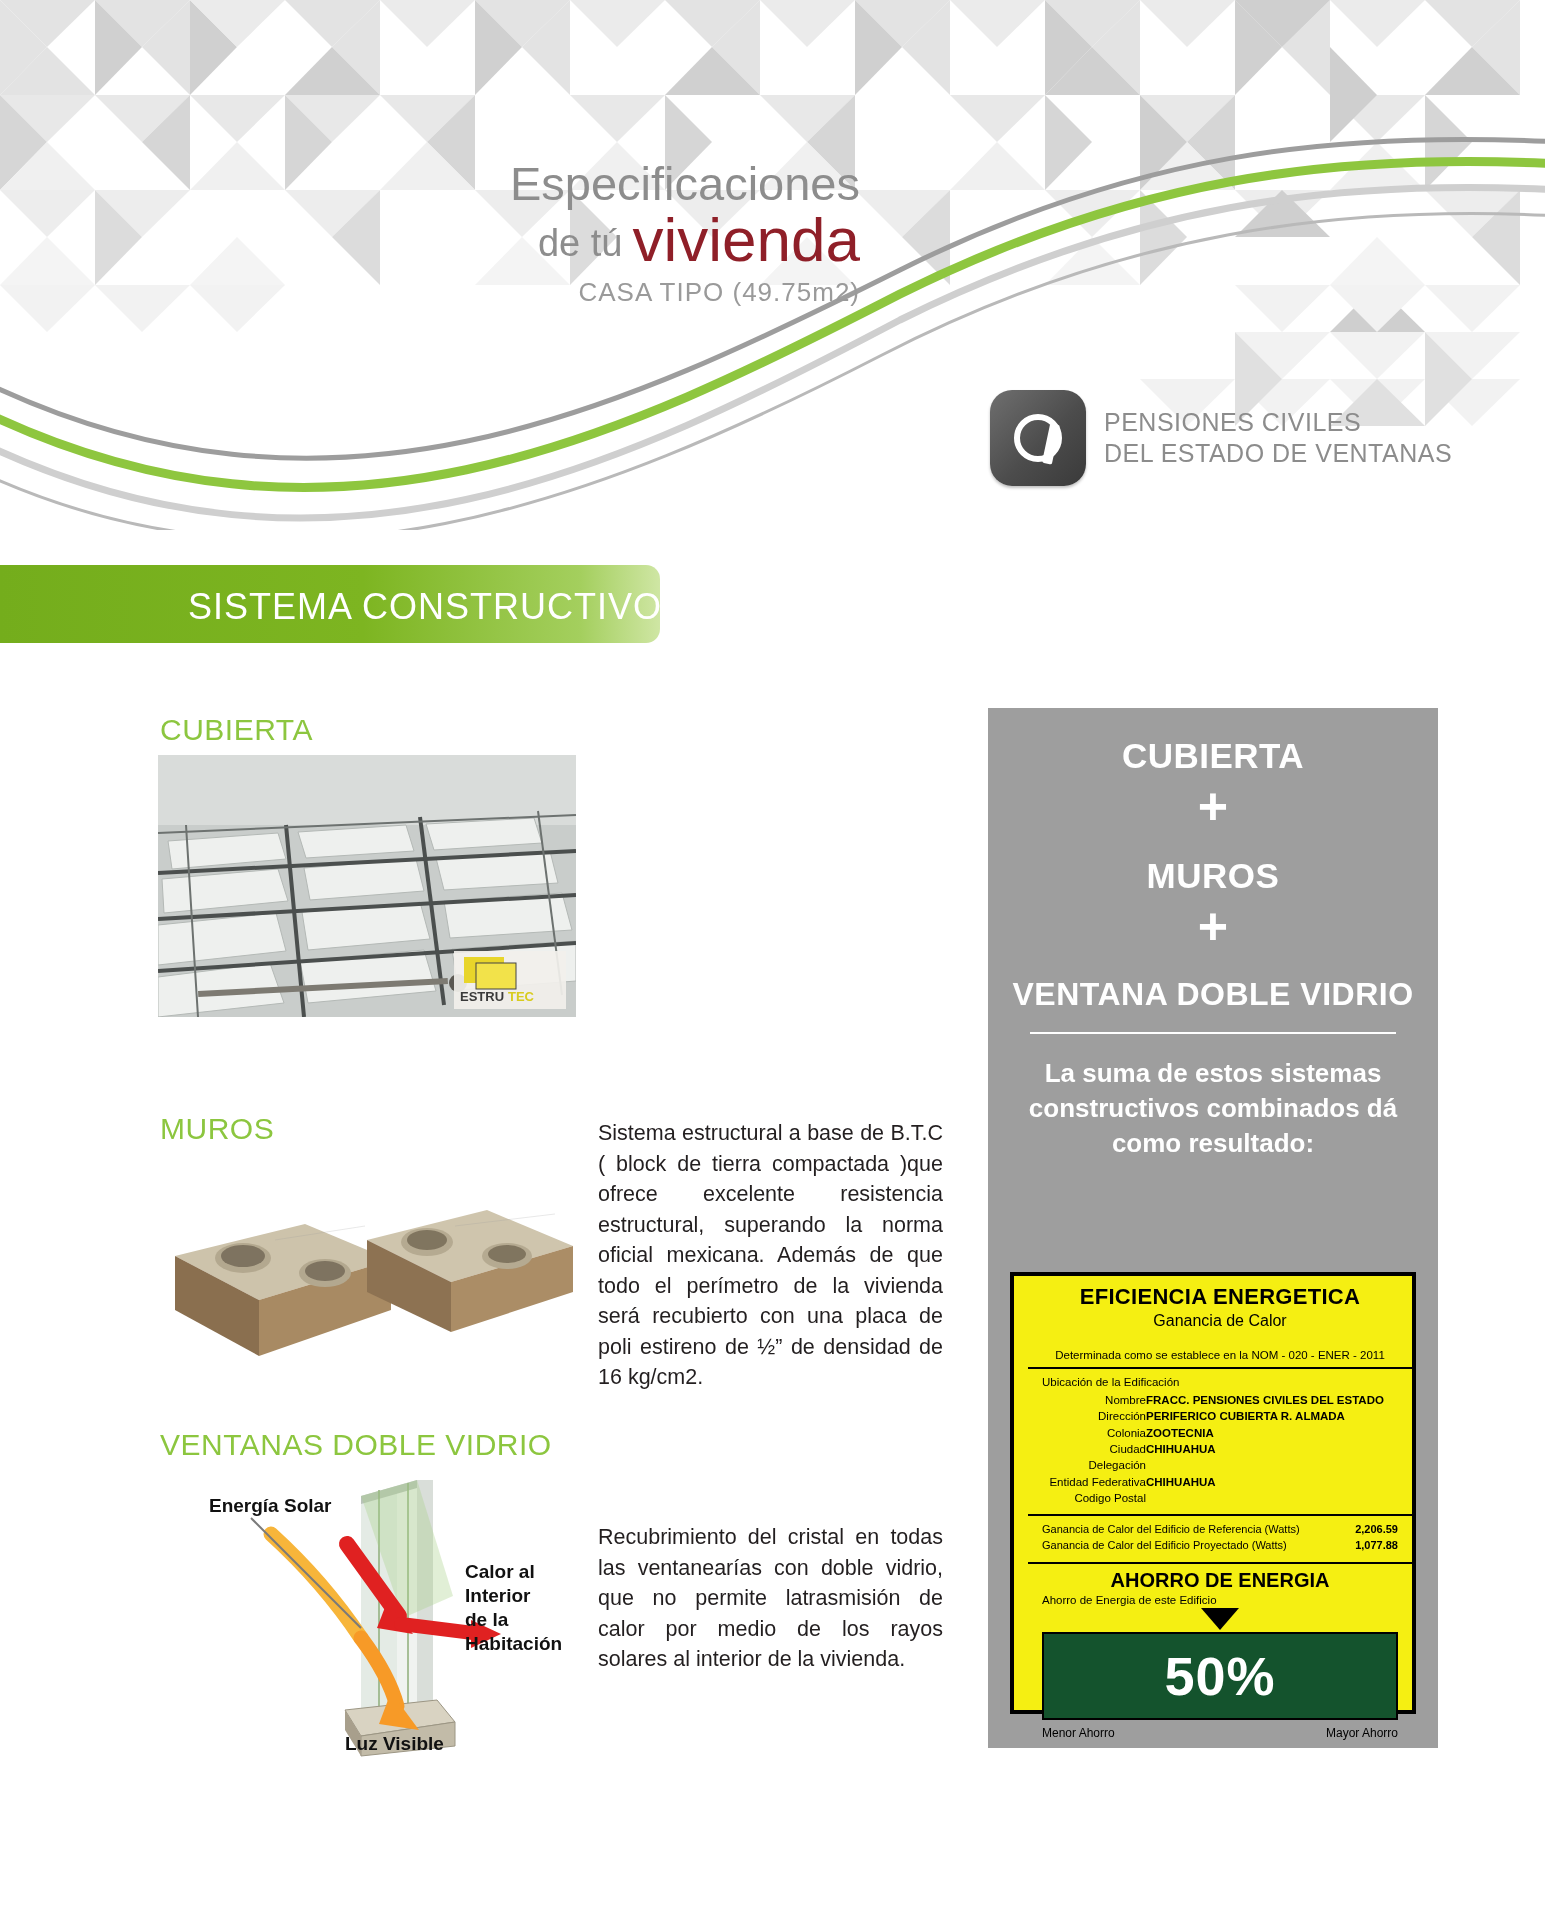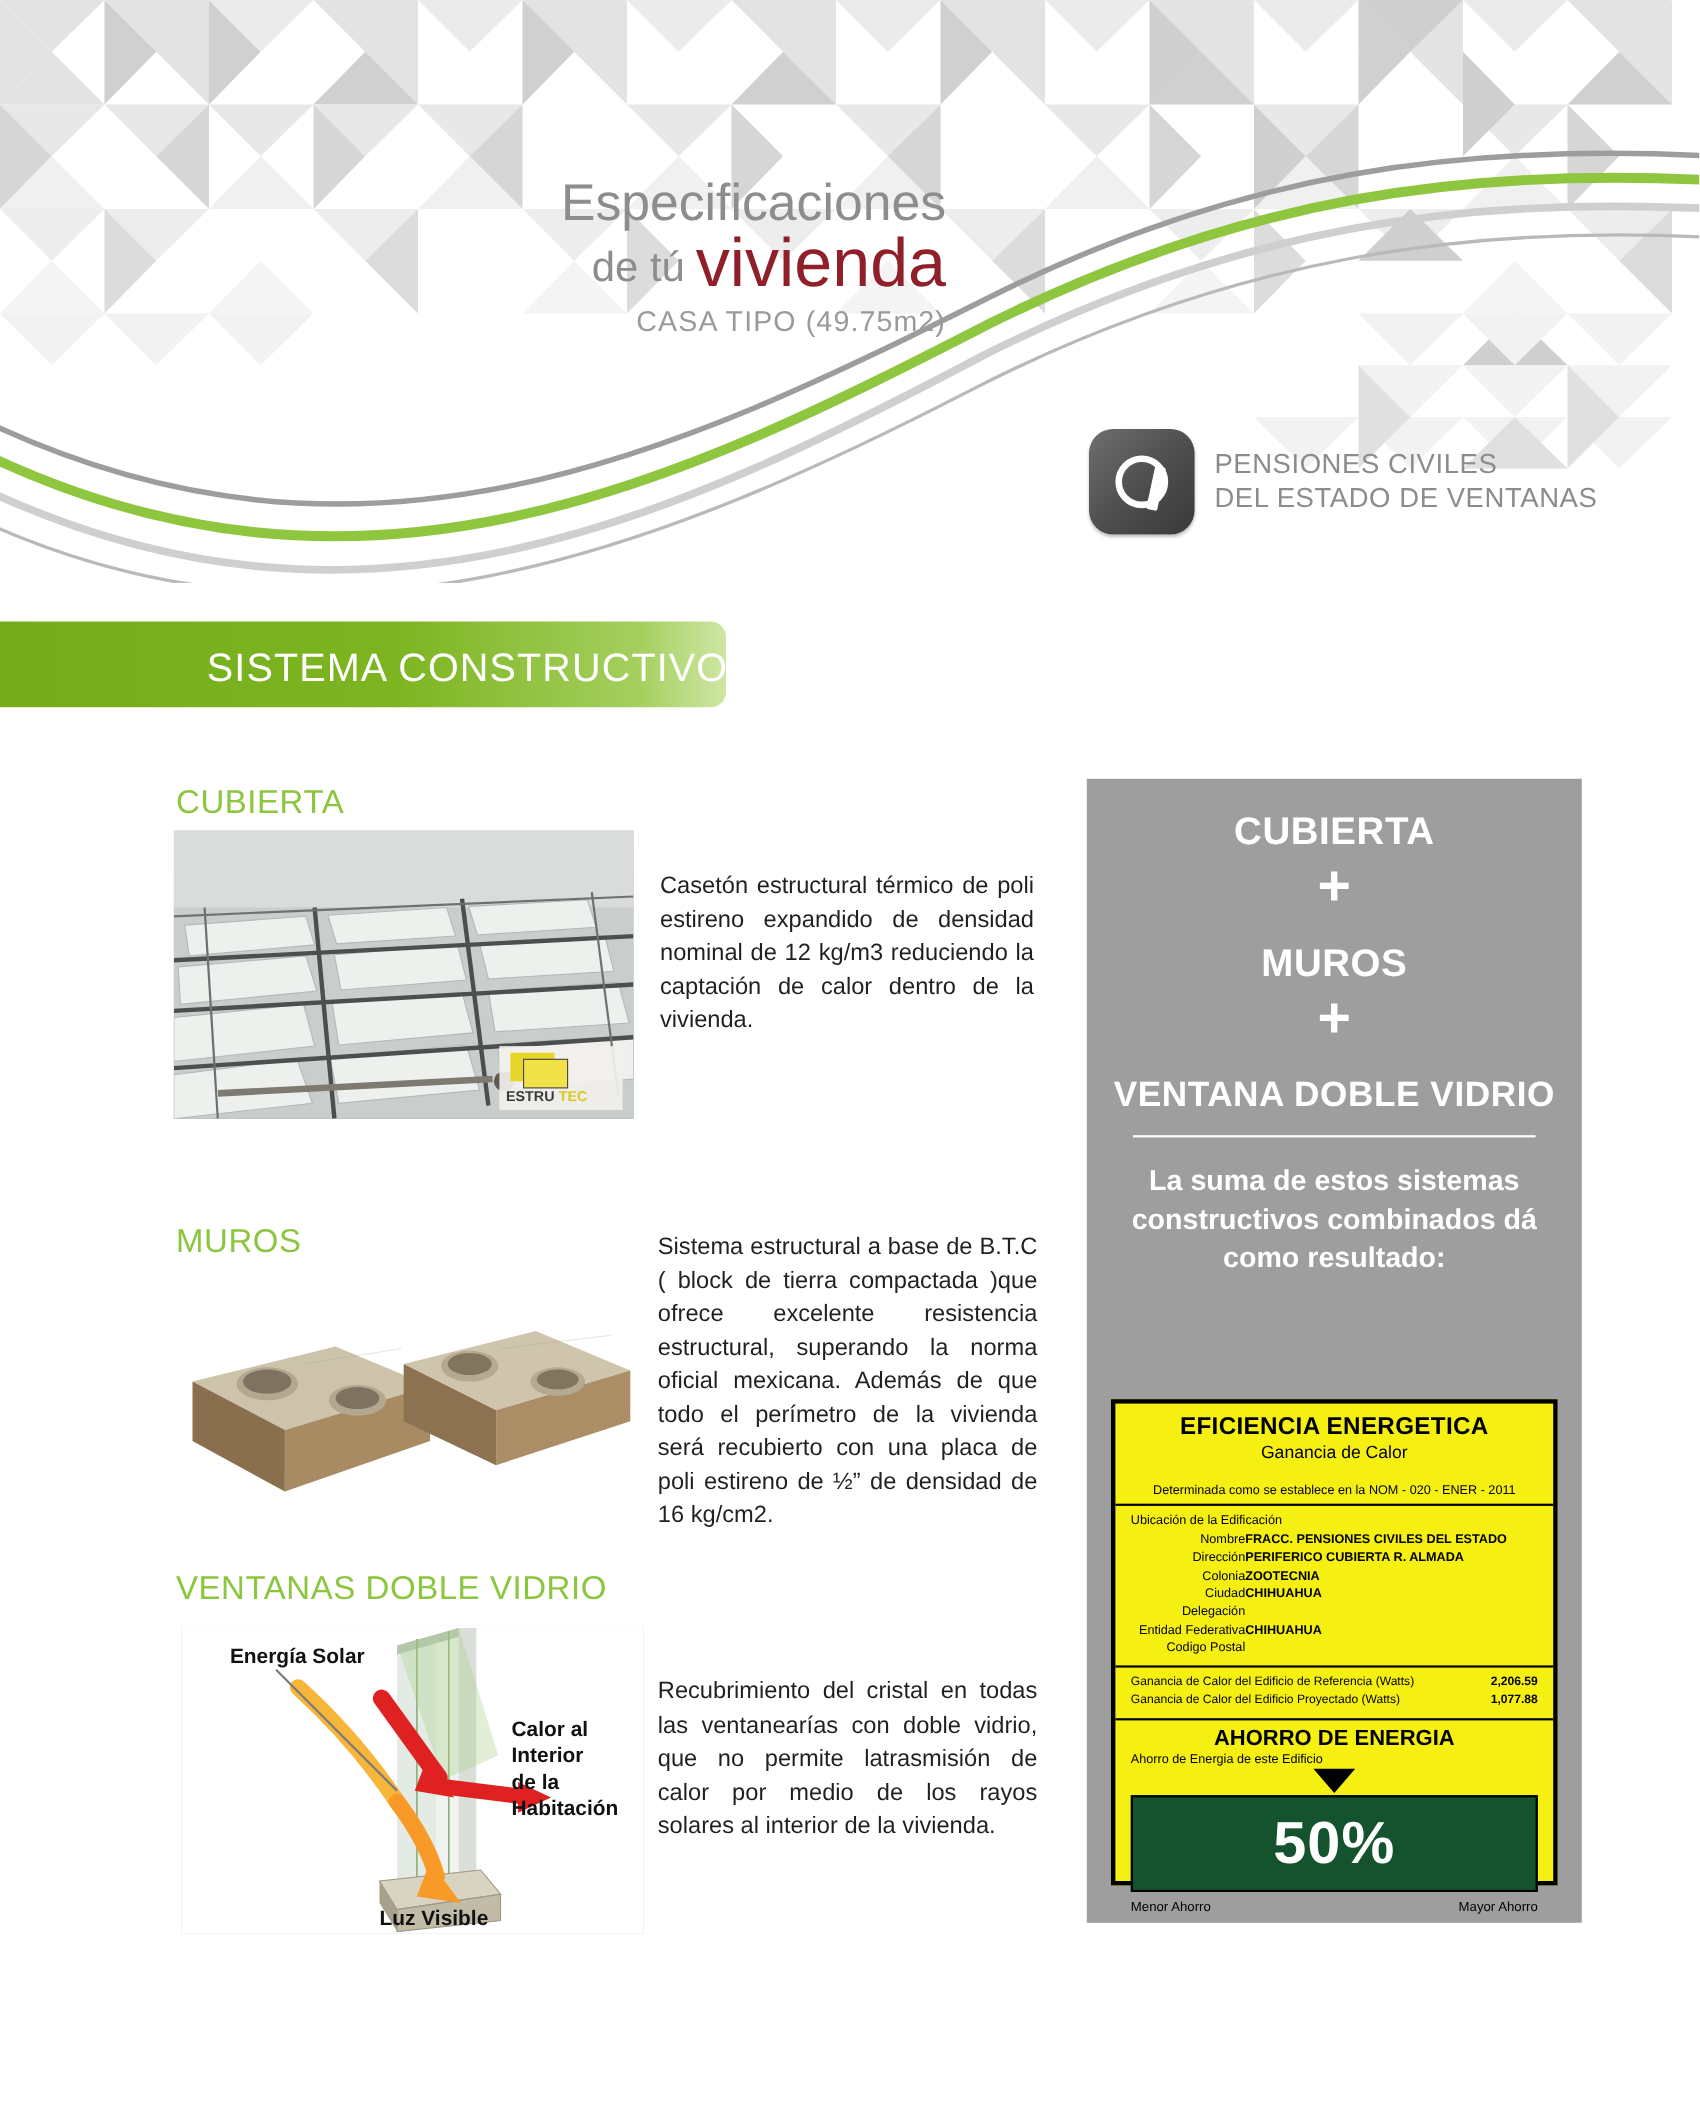--- a/index.html
+++ b/index.html
@@ -90,21 +90,21 @@
   .ph3{position:absolute;left:0;top:268px;width:450px;font-size:32px;}
   .panel-rule{position:absolute;left:42px;top:324px;width:366px;height:2px;background:#ffffff;}
   .panel-sub{
     position:absolute;left:30px;top:348px;width:390px;text-align:center;color:#ffffff;
     font-size:26px;font-weight:bold;line-height:1.35;
   }
 
   
   .label{
     position:absolute;left:1010px;top:1272px;width:406px;height:442px;
-    background:#f5ef12;border:4px solid #000;box-sizing:border-box;
+    background:#f5ef12;border:4px solid #000;box-sizing:border-box;padding-left:14px;
   }
   .lbl-title{text-align:center;font-weight:bold;font-size:22px;color:#000;margin-top:8px;letter-spacing:.3px;}
   .lbl-sub{text-align:center;font-size:16px;color:#000;margin-top:2px;}
   .lbl-norm{text-align:center;font-size:11.5px;color:#000;margin-top:19px;}
   .lbl-divider{height:2px;background:#000;margin:6px 0 0 0;}
   .lbl-ubic{font-size:11.5px;color:#000;margin:7px 0 4px 14px;}
   .lbl-rows{margin:0 0 0 14px;text-align:right;}
   .lbl-row{display:flex;font-size:11.5px;color:#000;line-height:1.42;}
   .lbl-k{width:104px;}
   .lbl-v{font-weight:bold;}
@@ -354,21 +354,20 @@
       <g>
         <rect x="296" y="196" width="112" height="58" fill="#f2f0eb" opacity="0.92"></rect>
         <rect x="306" y="202" width="40" height="26" fill="#e8d52a"></rect>
         <rect x="318" y="208" width="40" height="26" fill="#f2e24a" stroke="#444" stroke-width="1"></rect>
         <text x="302" y="246" font-family="Liberation Sans, sans-serif" font-size="13" font-weight="bold" fill="#3a3a3a">ESTRU</text>
         <text x="350" y="246" font-family="Liberation Sans, sans-serif" font-size="13" font-weight="bold" fill="#d8cb1e">TEC</text>
       </g>
     </svg>
   </div>
 
-  <div class="body-text cub-text">Casetón estructural térmico de poli estireno expandido de densidad nominal de 12 kg/m3 reduciendo la captación de calor dentro de la vivienda.</div>
 
   <div class="sec-title mur-title">MUROS</div>
 
   <div class="mur-img">
     <svg viewBox="0 0 430 240" preserveAspectRatio="none" style="display:block">
       <rect x="0" y="0" width="430" height="240" fill="#ffffff"></rect>
 
       <g>
         <polygon points="20,96 150,64 236,100 104,140" fill="#cdc3ab"></polygon>
         <polygon points="20,96 104,140 104,196 20,150" fill="#8a6f4f"></polygon>

